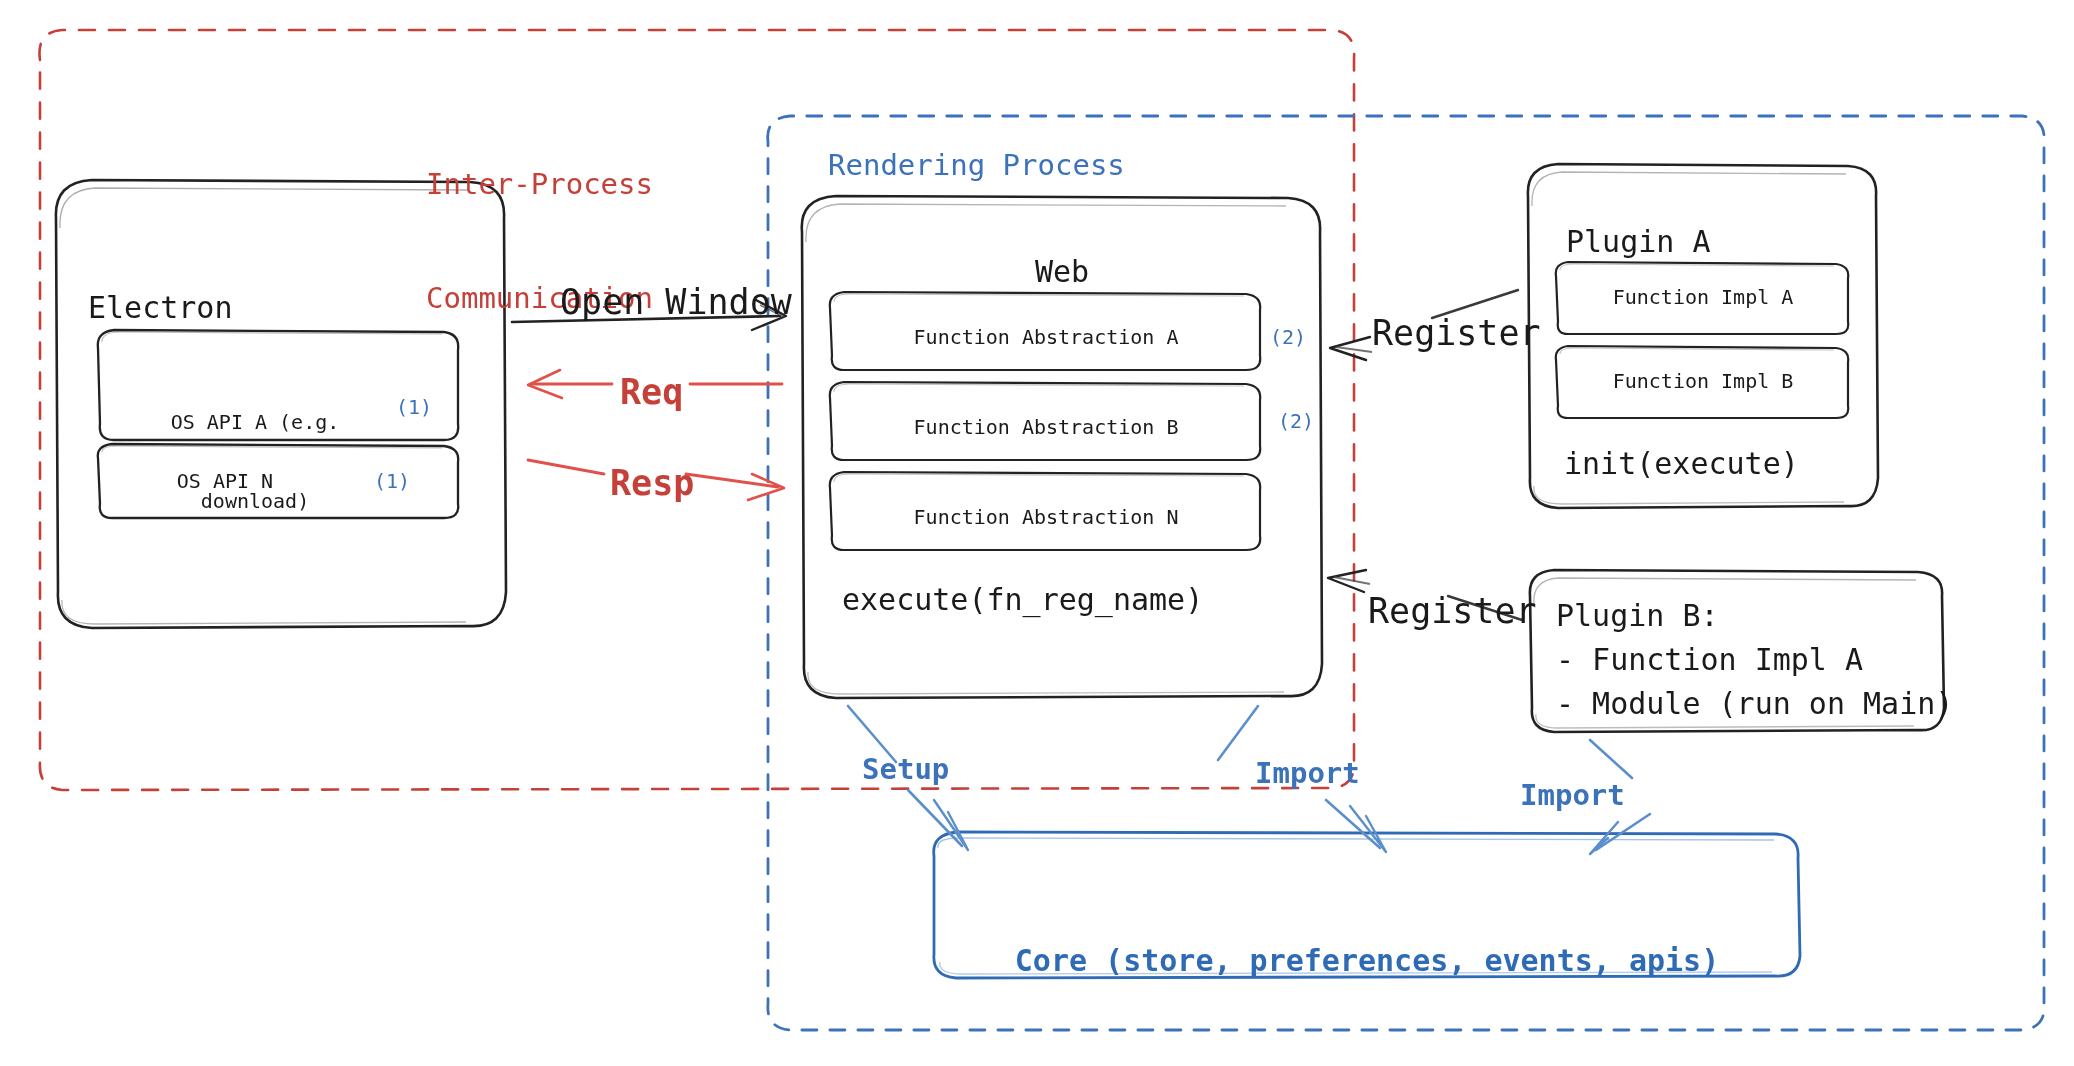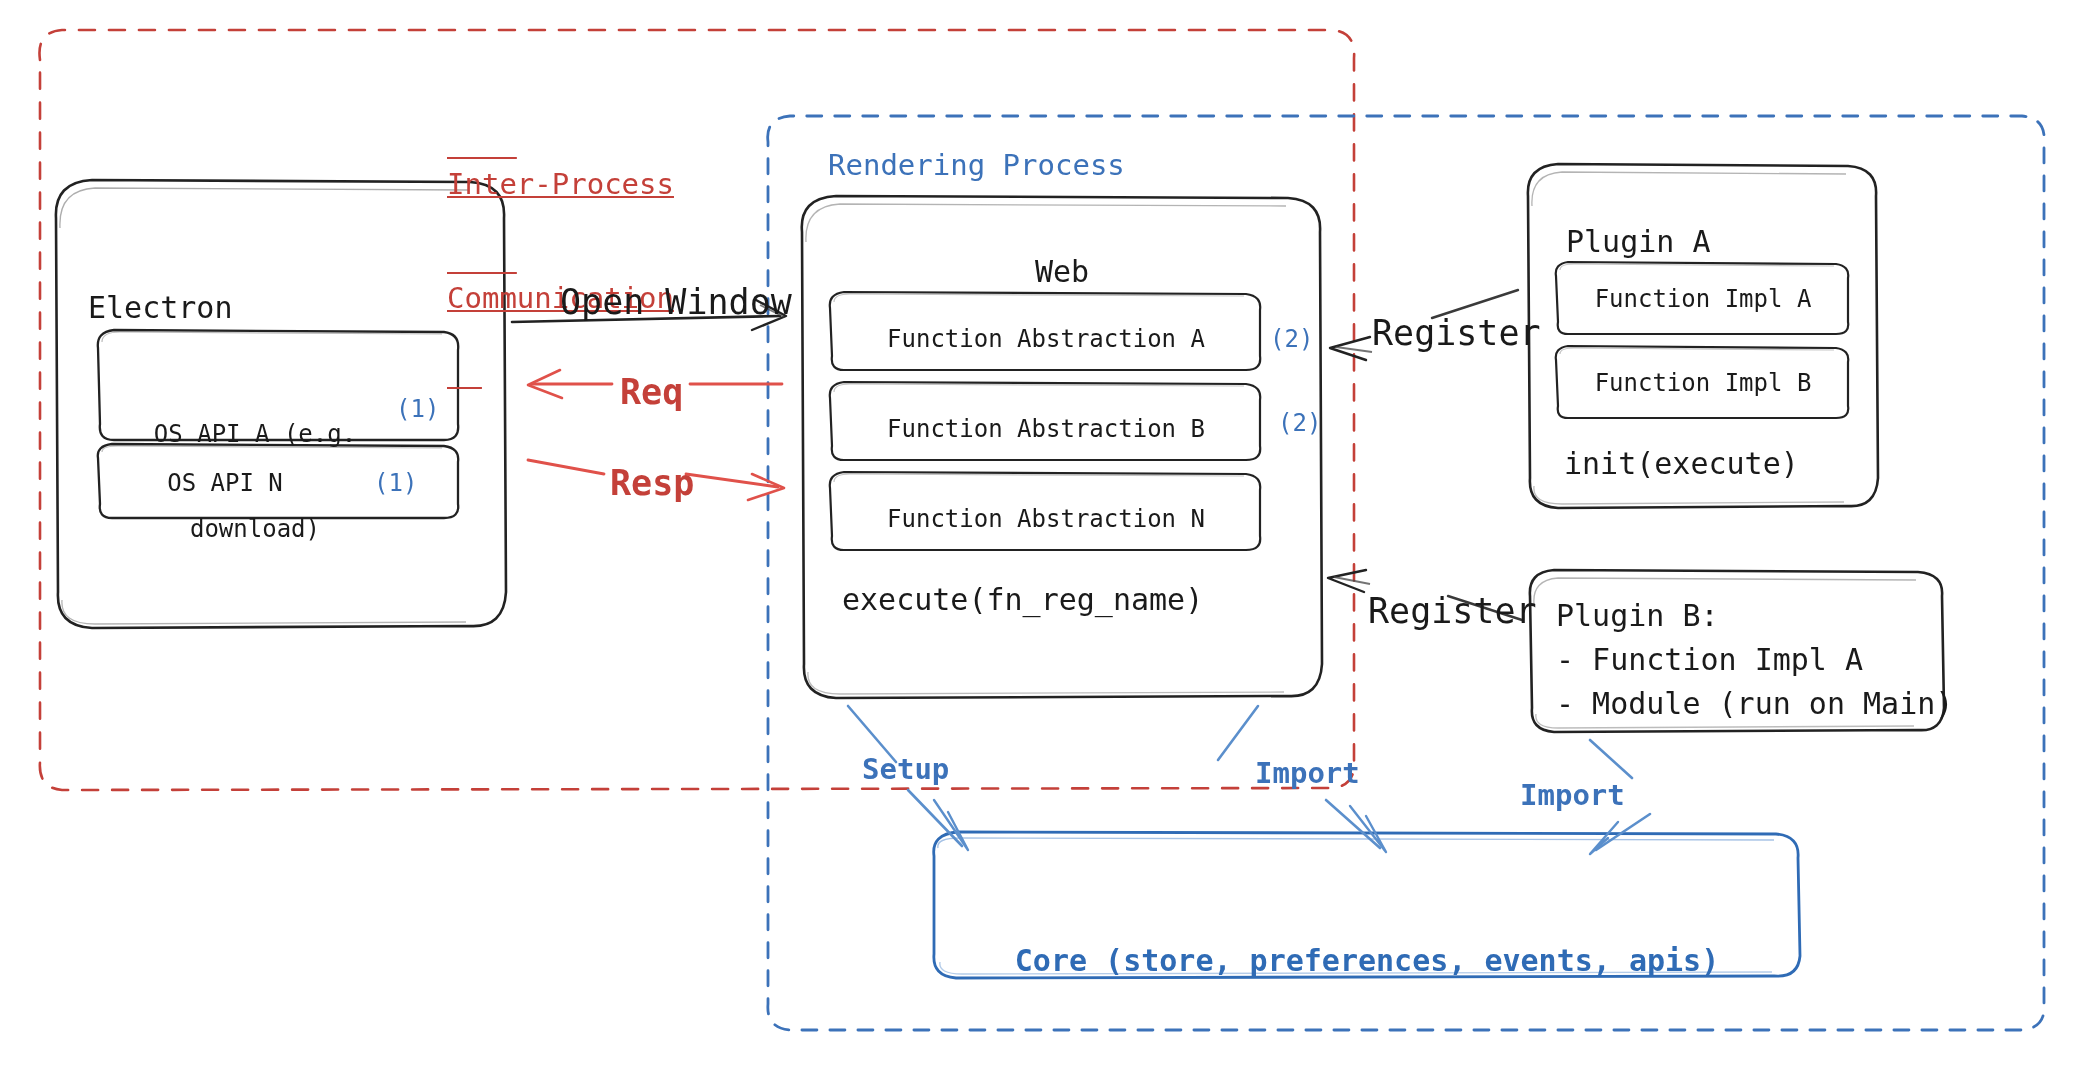--- a/index.html
+++ b/index.html
@@ -28,21 +28,21 @@
     white-space: pre;
     color: #1a1a1a;
     line-height: 1.32;
   }
   .lbl.center { text-align: center; }
   .red   { color: #c44039; }
   .blue  { color: #3c72b9; }
   .blue-bold { color: #2f6bb5; font-weight: bold; }
   .fs-group  { font-size: 29px; }
   .fs-box    { font-size: 30px; text-align: right; }
-  .fs-sub    { font-size: 24px; }
+  .fs-sub    { font-size: 20px; }
   .fs-arrow  { font-size: 35px; }
   .fs-core   { font-size: 30px; font-weight: bold; }
   .fs-note   { font-size: 29px; }
 </style>
 </head>
 <body>
 
 <div id="canvas">
 
   <svg class="layer" viewBox="0 0 2074 1066">
@@ -157,21 +157,21 @@
     </g>
 
     <g>
       <path d="M 1590,740 L 1632,778" fill="none" stroke="#5b8fcc" stroke-width="2.6" stroke-linecap="round"></path>
       <path d="M 1650,814 L 1596,850" fill="none" stroke="#5b8fcc" stroke-width="2.6" stroke-linecap="round"></path>
       <path d="M 1618,822 L 1590,854 L 1608,838" fill="none" stroke="#5b8fcc" stroke-width="2.4" stroke-linejoin="round" stroke-linecap="round"></path>
     </g>
 
   </svg>
 
-  <div class="lbl red fs-group" style="left:447px; top:88px;text-decoration:underline;">
+  <div class="lbl red fs-group" style="left:426px; top:88px;">
     <div>Inter-Process</div>
     <div>Communication</div>
   </div>
 
   <div class="lbl blue fs-group" style="left:828px; top:146px;">Rendering Process</div>
 
   <div class="lbl fs-box" style="left:88px; top:288px;">Electron</div>
 
   <div class="lbl center fs-sub" style="left:110px; top:356px; width:290px;">
     <div>OS API A (e.g.</div>

